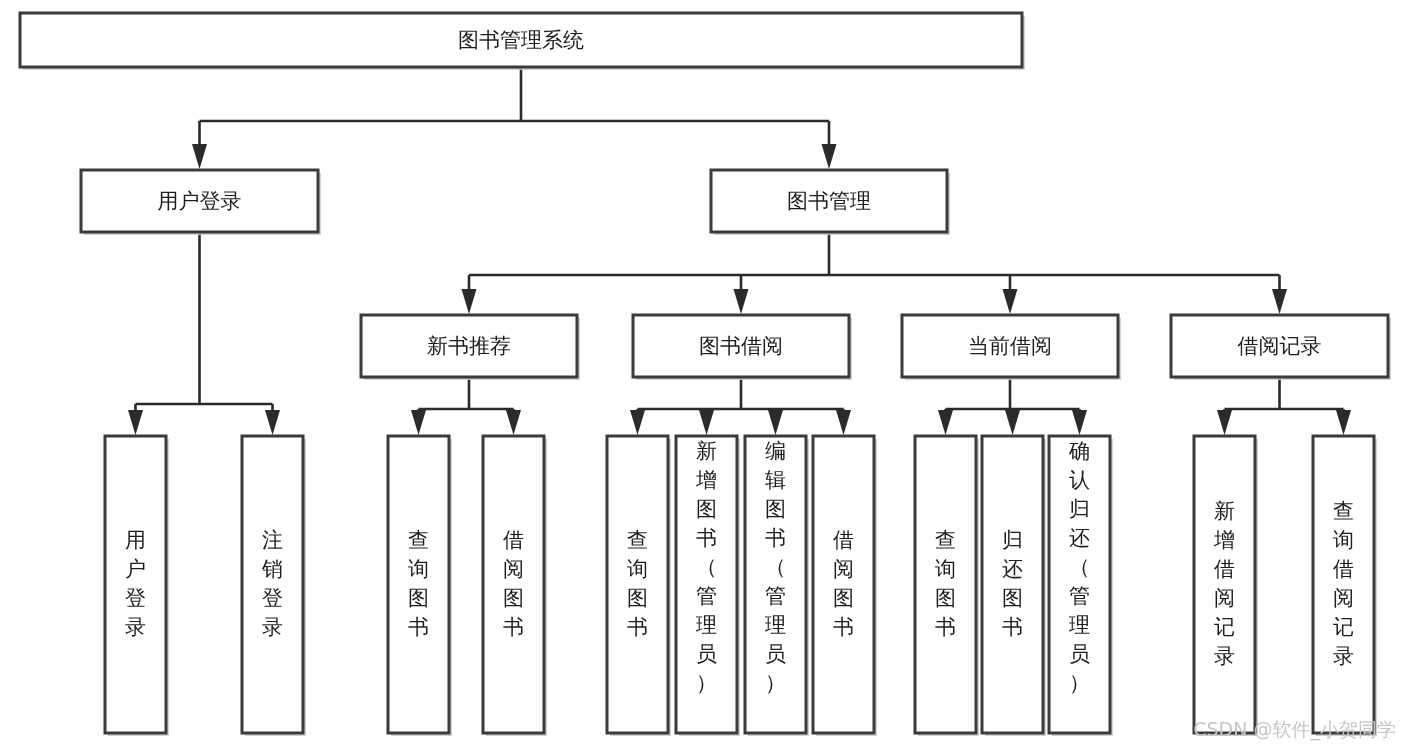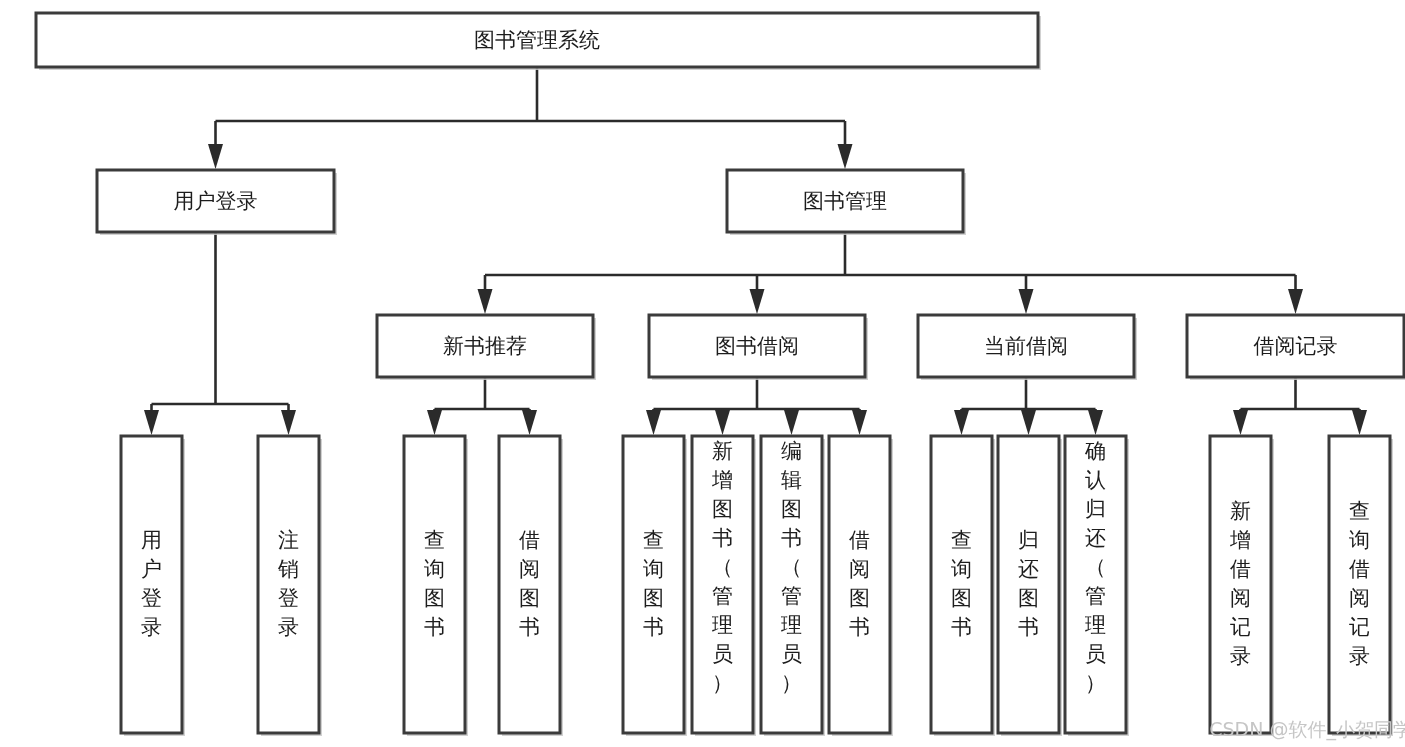--- a/index.html
+++ b/index.html
@@ -10,21 +10,21 @@
   }
   body {
     width: 1405px;
     height: 747px;
     position: relative;
     overflow: hidden;
     font-family: "DejaVu Sans", "Liberation Sans", sans-serif;
   }
   #diagram-root {
     position: absolute;
-    left: 16px;
+    left: 0;
     top: 0;
     width: 1117px;
     height: 747px;
   }
   svg.diagram-canvas {
     display: block;
     width: 1405px;
     height: 747px;
     background: #ffffff;
   }

